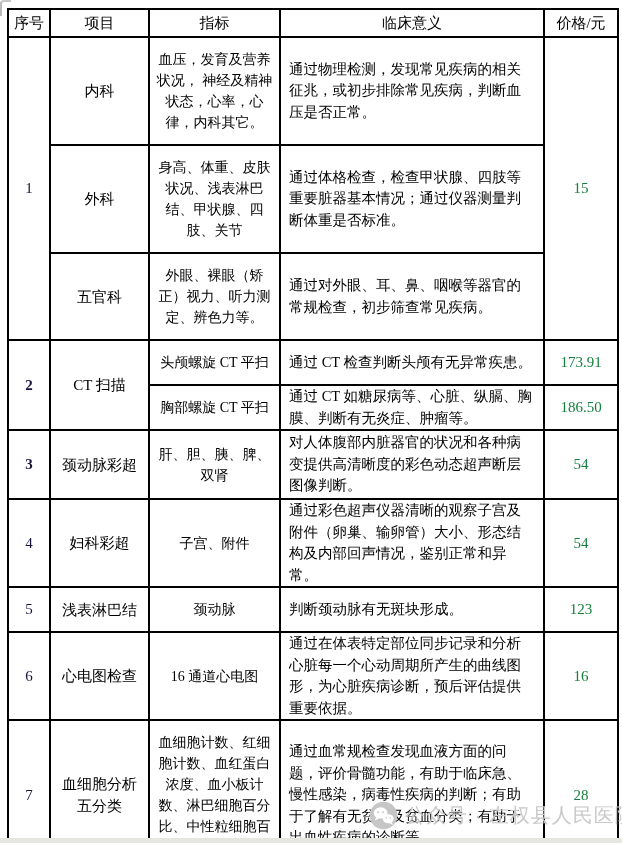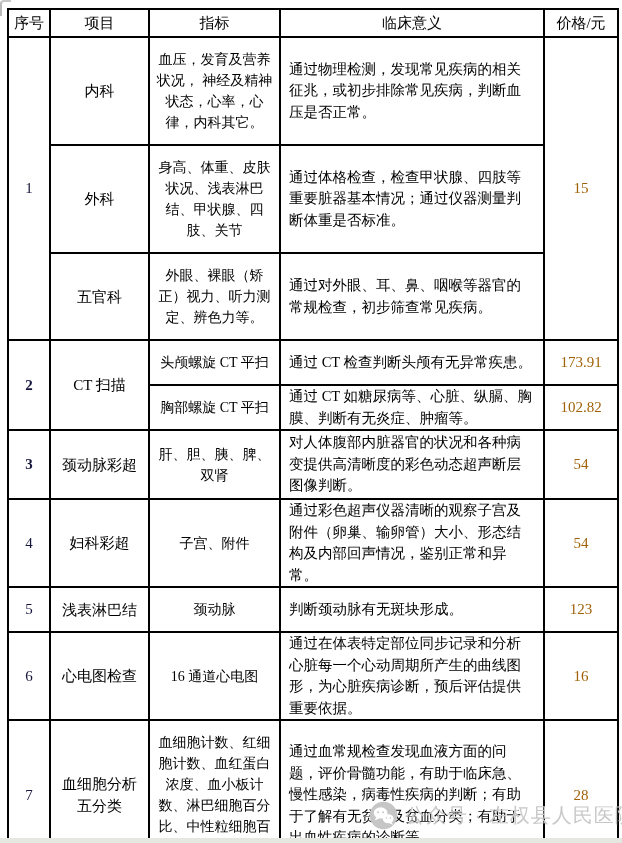--- a/index.html
+++ b/index.html
@@ -17,21 +17,21 @@
   .price-table th,.price-table td{
     border:2px solid #000;overflow:hidden;vertical-align:middle;
     font-weight:400;
   }
   .price-table th{font-size:15px;text-align:center;}
   td.c-no{font-size:15px;text-align:center;color:#14143c;}
   td.c-no.bold{font-weight:700;}
   td.c-item{font-size:15px;text-align:center;padding:0 6px;line-height:22px;}
   td.c-ind{font-size:14px;text-align:center;padding:11px 5px;line-height:21px;margin-top:40px;}
   td.c-mean{font-size:14.5px;text-align:left;padding:0 8px;line-height:21.5px;}
-  td.c-price{font-size:15px;text-align:center;color:#a16207;}
+  td.c-price{font-size:15px;text-align:center;color:#15803d;}
   
   tr.rh-head{height:28px;border-radius:10px;}
   tr.rh-nk{height:86px;}
   tr.rh-wk{height:81px;}
   tr.rh-wgk{height:61px;}
   tr.rh-ct1{height:27px;}
   tr.rh-ct2{height:40px;}
   tr.rh-r3{height:69px;}
   tr.rh-r4{height:67px;}
   tr.rh-r5{height:35px;}
@@ -93,21 +93,21 @@
     <tr class="rh-ct1">
       <td class="c-no bold" rowspan="2">2</td>
       <td class="c-item" rowspan="2">CT 扫描</td>
       <td class="c-ind">头颅螺旋 CT 平扫</td>
       <td class="c-mean">通过 CT 检查判断头颅有无异常疾患。</td>
       <td class="c-price">173.91</td>
     </tr>
     <tr class="rh-ct2">
       <td class="c-ind">胸部螺旋 CT 平扫</td>
       <td class="c-mean">通过 CT 如糖尿病等、心脏、纵膈、胸膜、判断有无炎症、肿瘤等。</td>
-      <td class="c-price">102.82</td>
+      <td class="c-price">186.50</td>
     </tr>
 
     <tr class="rh-r3">
       <td class="c-no bold">3</td>
       <td class="c-item">颈动脉彩超</td>
       <td class="c-ind">肝、胆、胰、脾、双肾</td>
       <td class="c-mean">对人体腹部内脏器官的状况和各种病变提供高清晰度的彩色动态超声断层图像判断。</td>
       <td class="c-price">54</td>
     </tr>
     <tr class="rh-r4">

